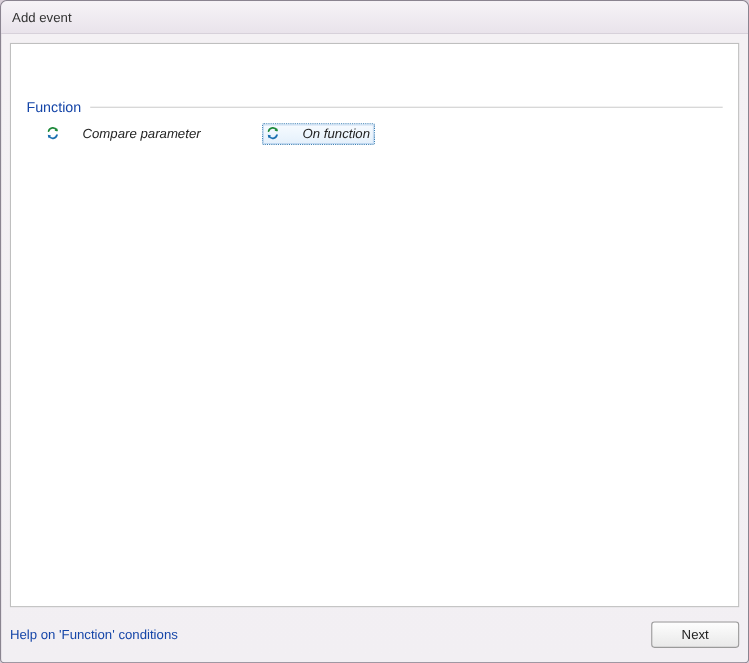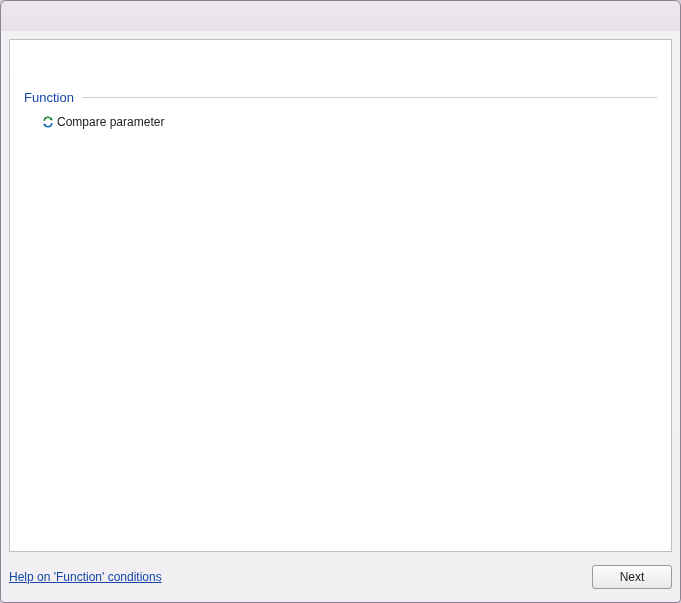--- a/index.html
+++ b/index.html
@@ -88,30 +88,31 @@
   }
   .items {
     display: grid;
     grid-template-columns: 200px 200px;
     column-gap: 0px;
     row-gap: 4px;
     padding: 6px 0 0 14px;
   }
   .item {
     display: inline-flex;
-    align-items: center;
+    align-items: flex-start;
     height: 20px;
     padding: 1px 4px 1px 2px;
-    gap: 2px;
+    gap: 20px;
     border: 1px solid transparent;
     border-radius: 2px;
     cursor: default;
     user-select: none;
     white-space: nowrap;
     width: max-content;
+    font-style: italic;
   }
   .item.selected {
     background: linear-gradient(#f7fbff, #e4f0fb);
     border: 1px dotted #3c7fb1;
     box-shadow: inset 0 0 0 1px rgba(120,170,220,.35);
   }
   .refresh-icon {
     width: 14px; height: 14px;
   }
   .footer {
@@ -129,30 +130,32 @@
     padding: 0 14px;
     background: linear-gradient(#fdfdfd, #e9e9e9);
     border: 1px solid #9a9a9a;
     border-radius: 3px;
     font: inherit;
     color: #222;
     cursor: pointer;
   }
   .help-link {
     color: #1646a8;
-    text-decoration: underline;
     cursor: pointer;
     font-size: 12px;
   }
   .spacer { flex: 1; }
 </style>
 </head>
 <body>
 
 <div class="window">
+  <div class="titlebar">
+    <span class="title">Add event</span>
+  </div>
 
   <div class="client">
 
     <div class="section">
       <div class="section-header">
         <span class="label">Function</span>
         <span class="rule"></span>
       </div>
       <div class="items">
 
@@ -161,20 +164,31 @@
             <svg viewBox="0 0 14 14" width="14" height="14">
               <path d="M3.2 5.2 A4 4 0 0 1 10.6 4.4" fill="none" stroke="#1f8a3b" stroke-width="1.6" stroke-linecap="round"></path>
               <polygon points="10.8,2.4 11.6,5.4 8.6,4.8" fill="#1f8a3b"></polygon>
               <path d="M10.8 8.8 A4 4 0 0 1 3.4 9.6" fill="none" stroke="#1a6fb0" stroke-width="1.6" stroke-linecap="round"></path>
               <polygon points="3.2,11.6 2.4,8.6 5.4,9.2" fill="#1a6fb0"></polygon>
             </svg>
           </span>
           <span>Compare parameter</span>
         </div>
 
+        <div class="item selected">
+          <span class="refresh-icon">
+            <svg viewBox="0 0 14 14" width="14" height="14">
+              <path d="M3.2 5.2 A4 4 0 0 1 10.6 4.4" fill="none" stroke="#1f8a3b" stroke-width="1.6" stroke-linecap="round"></path>
+              <polygon points="10.8,2.4 11.6,5.4 8.6,4.8" fill="#1f8a3b"></polygon>
+              <path d="M10.8 8.8 A4 4 0 0 1 3.4 9.6" fill="none" stroke="#1a6fb0" stroke-width="1.6" stroke-linecap="round"></path>
+              <polygon points="3.2,11.6 2.4,8.6 5.4,9.2" fill="#1a6fb0"></polygon>
+            </svg>
+          </span>
+          <span>On function</span>
+        </div>
 
       </div>
     </div>
   </div>
 
   <div class="footer">
     <a class="help-link">Help on 'Function' conditions</a>
     <span class="spacer"></span>
     <button class="btn">Next</button>
   </div>

